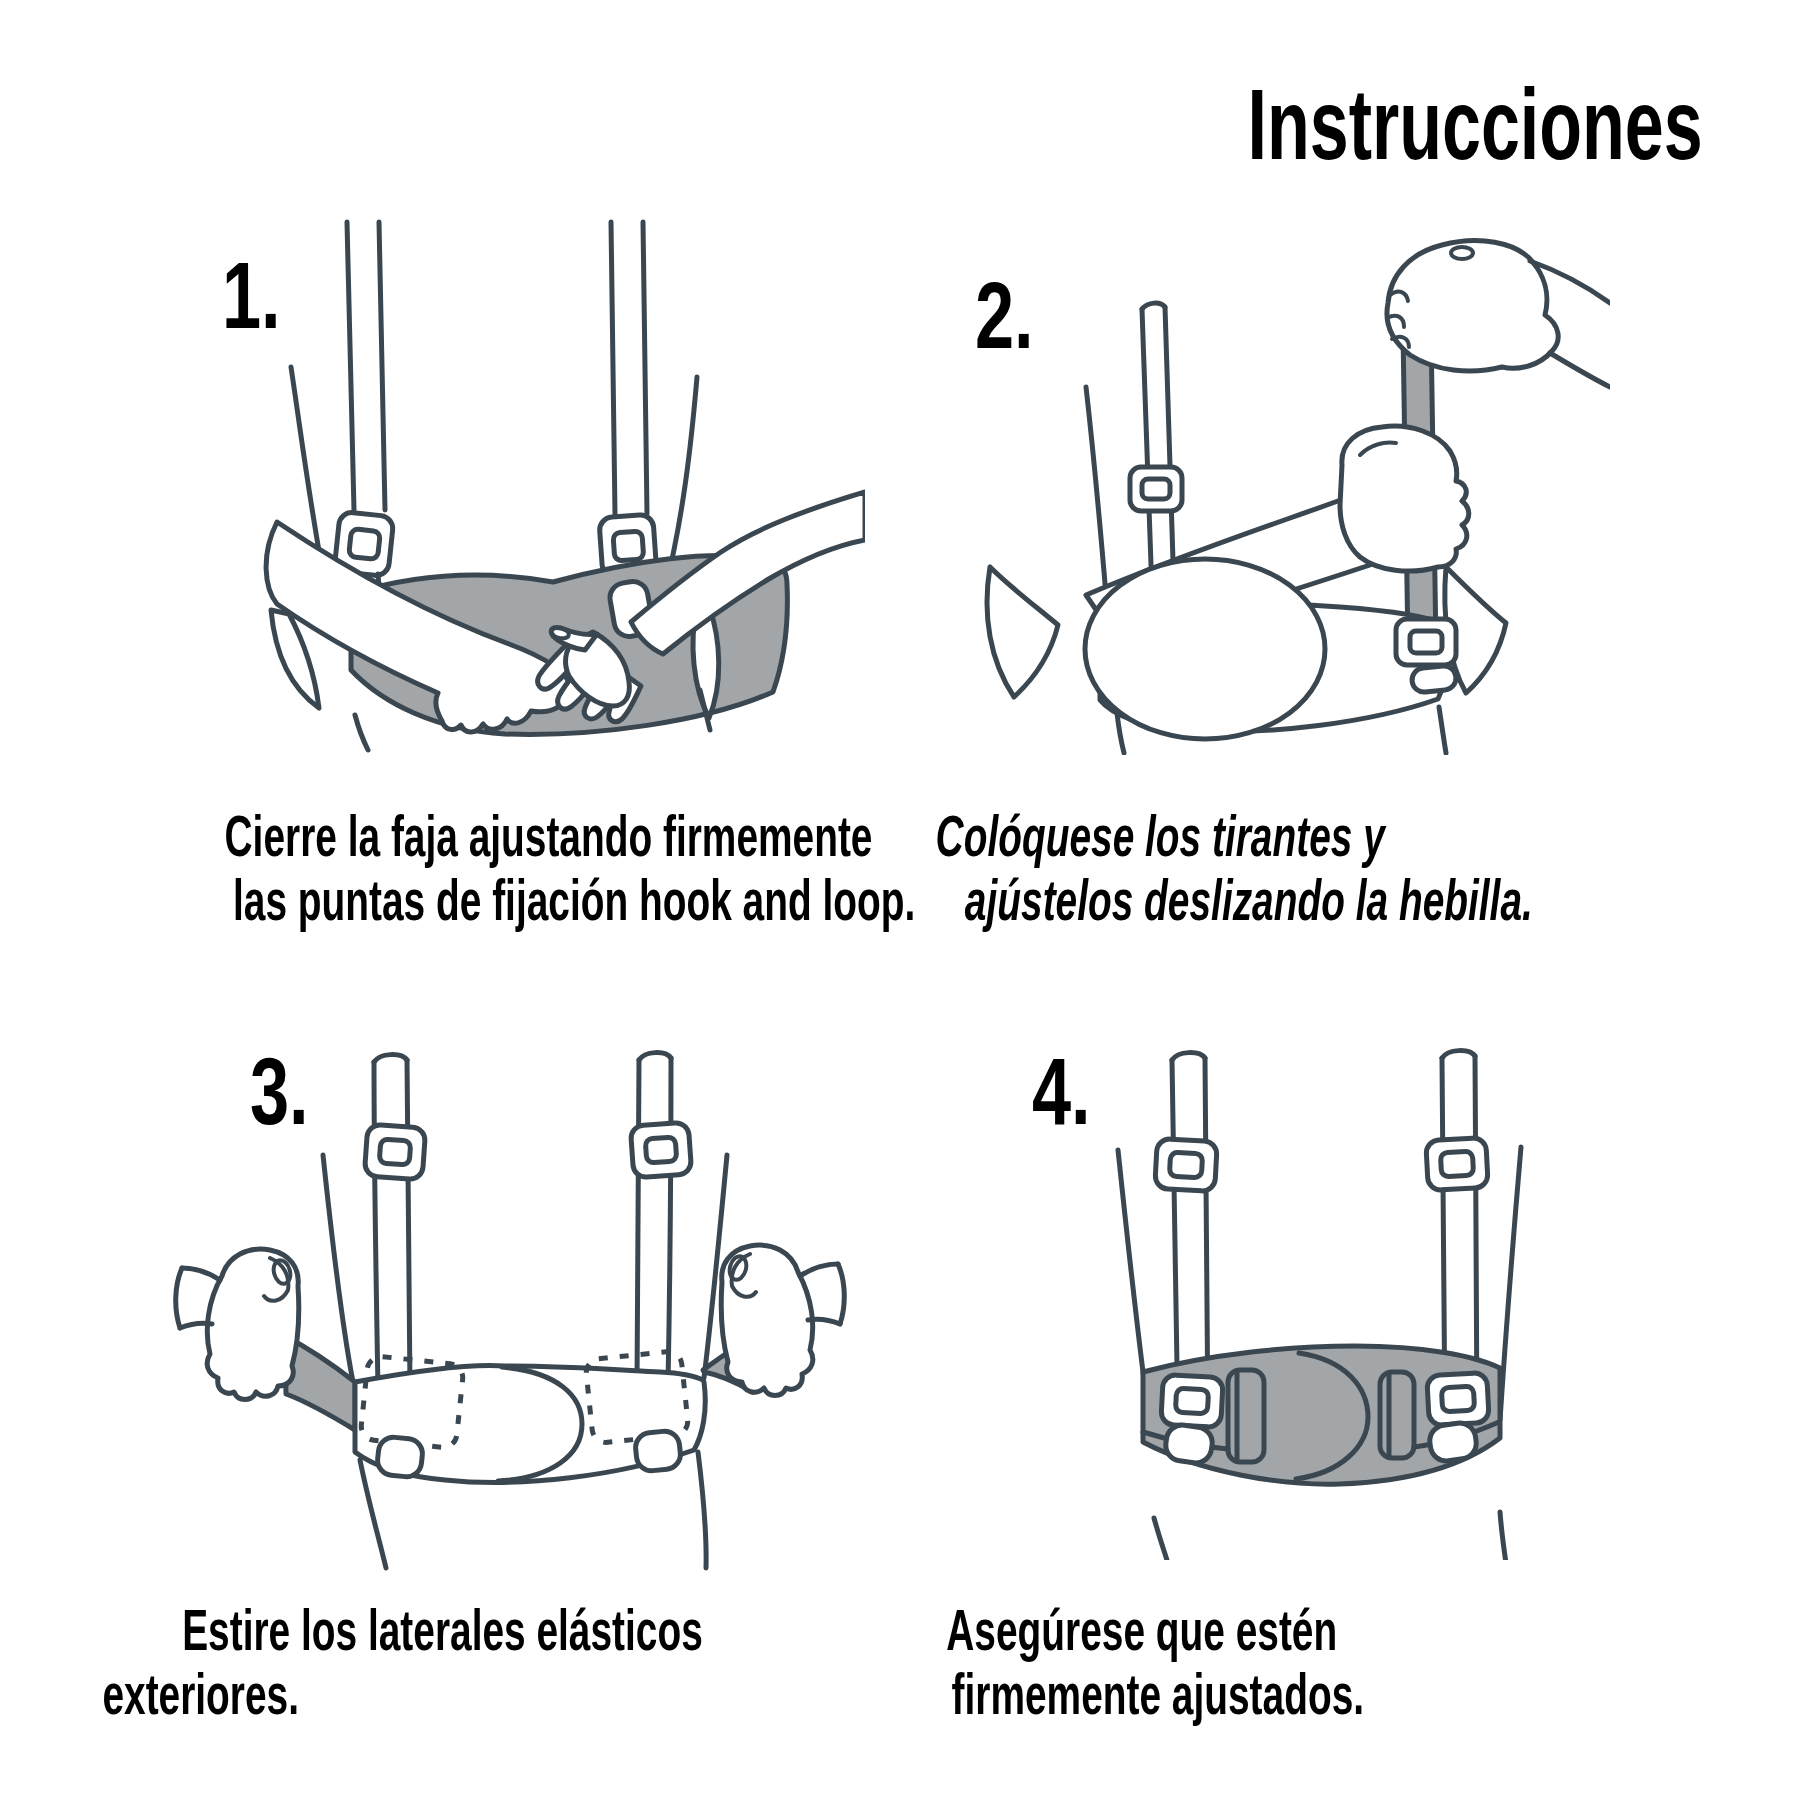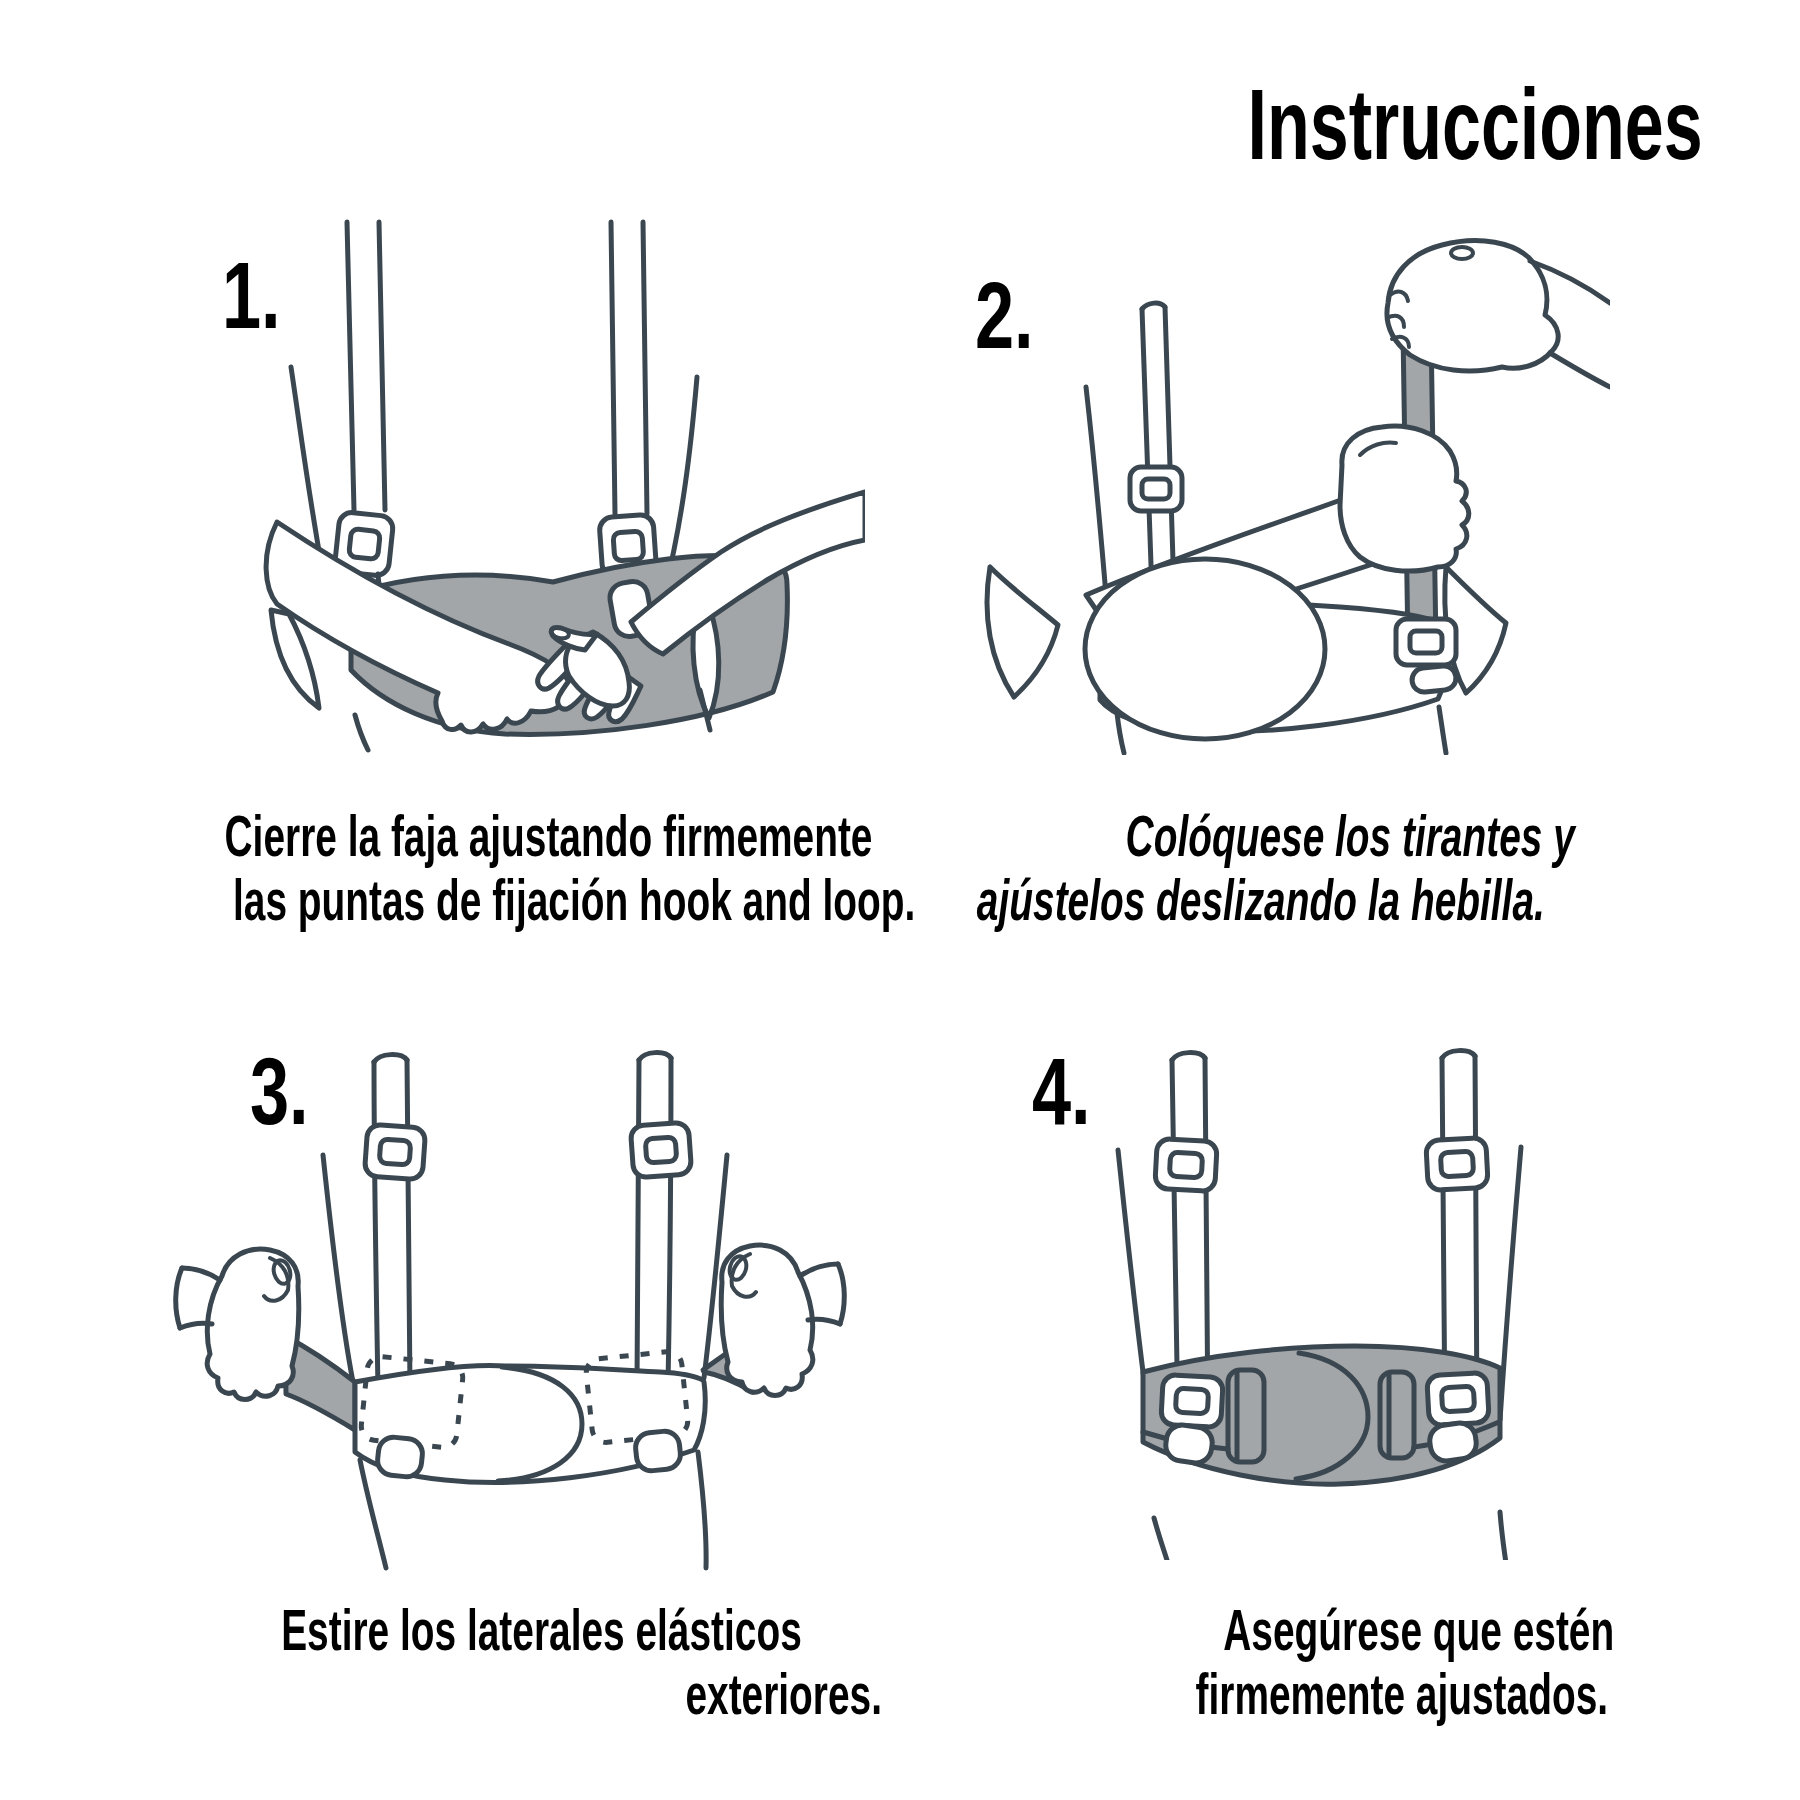--- a/index.html
+++ b/index.html
@@ -19,21 +19,21 @@
   .title{
     position:absolute;left:0;right:0;top:74px;
     text-align:right;font-weight:700;font-size:100px;line-height:1;color:var(--ink);
   }
   .cond{display:inline-block;transform:scaleX(0.70);transform-origin:50% 50%;white-space:nowrap;}
   .num{
     position:absolute;font-weight:700;font-size:95px;line-height:1;color:var(--ink);
   }
   .num .ncond{display:inline-block;transform:scaleX(0.74);transform-origin:0 50%;white-space:nowrap;}
   .cap{
-    position:absolute;width:860px;text-align:right;
+    position:absolute;width:860px;text-align:left;
     font-weight:700;font-size:58px;line-height:64px;color:var(--ink);
   }
   .cap .ccond{display:inline-block;transform:scaleX(0.67);transform-origin:50% 50%;white-space:nowrap;}
   .illu{position:absolute;}
   
   .s{stroke:var(--line);stroke-width:5;fill:none;stroke-linecap:round;stroke-linejoin:round;}
   .sw{stroke:var(--line);stroke-width:5;fill:#ffffff;stroke-linecap:round;stroke-linejoin:round;}
   .sg{stroke:var(--line);stroke-width:5;fill:var(--gray);stroke-linecap:round;stroke-linejoin:round;}
   .dash{stroke:var(--line);stroke-width:5;fill:none;stroke-dasharray:9 12;stroke-linecap:butt;}
   .thin{stroke:var(--line);stroke-width:4;fill:none;stroke-linecap:round;}
@@ -282,21 +282,21 @@
   </svg>
 
   <div class="cap" style="left:65px;top:804px;">
     <div><span class="ccond">Cierre la faja ajustando firmemente</span></div>
     <div><span class="ccond">las puntas de fijación hook and loop.</span></div>
   </div>
   <div class="cap" style="left:825px;top:804px;font-style:italic;">
     <div><span class="ccond">Colóquese los tirantes y</span></div>
     <div><span class="ccond">ajústelos deslizando la hebilla.</span></div>
   </div>
-  <div class="cap" style="left:70px;top:1598px;">
+  <div class="cap" style="left:54px;top:1598px;">
     <div><span class="ccond">Estire los laterales elásticos</span></div>
     <div><span class="ccond">exteriores.</span></div>
   </div>
   <div class="cap" style="left:850px;top:1598px;">
     <div><span class="ccond">Asegúrese que estén</span></div>
     <div><span class="ccond">firmemente ajustados.</span></div>
   </div>
 
 </div>
 

